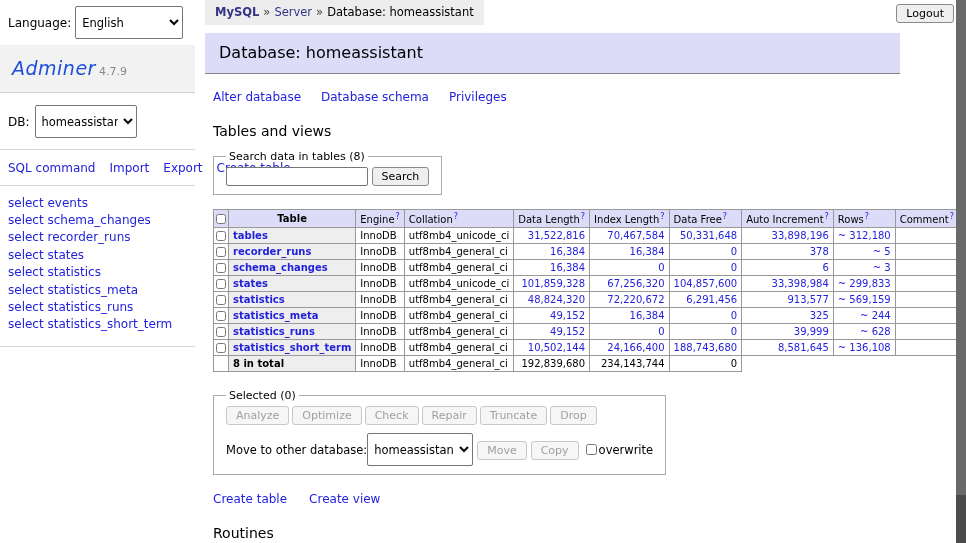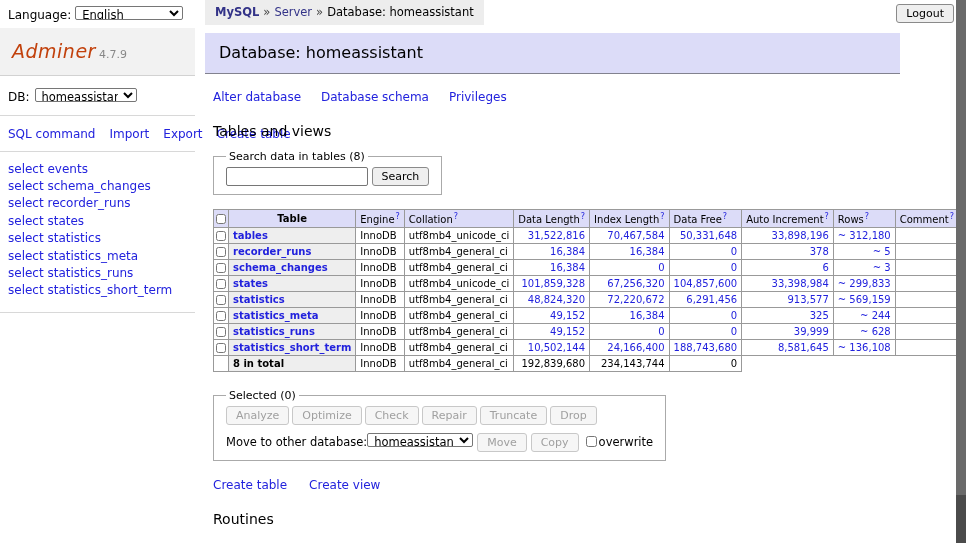--- a/index.html
+++ b/index.html
@@ -23,25 +23,25 @@
   a{color:var(--link);text-decoration:none;cursor:pointer;}
   
   .scrollbar{position:absolute;top:0;right:0;width:10px;height:543px;background:var(--sb-track);}
   .scrollbar .thumb{position:absolute;top:0;left:0;width:10px;height:495px;background:var(--sb-thumb);}
   
   .sidebar{position:absolute;left:0;top:0;width:195px;}
   .lang-row{padding:6px 8px 5px;}
   .lang-row label{margin-right:4px;}
   select{
     font-family:"DejaVu Sans","Liberation Sans",sans-serif;font-size:11.5px;
-    background:#fff;border:1px solid #767676;border-radius:2px;height:14px;padding:0 2px;
+    background:#fff;border:1px solid #767676;border-radius:2px;height:33px;padding:0 2px;
   }
   .lang-select{width:108px;}
   .logo-strip{background:var(--strip-bg);border-bottom:1px solid #d2d2d2;padding:12px 12px 13px;margin-top:1px;}
-  .logo{font-style:italic;font-size:19px;color:#c2410c;letter-spacing:.5px;}
+  .logo{font-style:italic;font-size:19px;color:#1d4ed8;letter-spacing:.5px;}
   .version{font-size:11px;color:#888;margin-left:3px;}
   .db-row{padding:12px 8px 11px;border-bottom:1px solid #d8d8d8;}
   .db-row label{margin-right:5px;}
   .db-select{width:102px;}
   .side-actions{padding:9px 8px 7px;border-bottom:1px solid #d8d8d8;line-height:1.55;width:195px;}
   .side-actions a{margin-right:14px;white-space:nowrap;}
   .side-tables{padding:9px 8px 12px;border-bottom:1px solid #d8d8d8;}
   .side-tables a{display:block;line-height:1.45;}
   
   .main{position:absolute;left:205px;top:0;width:751px;}

